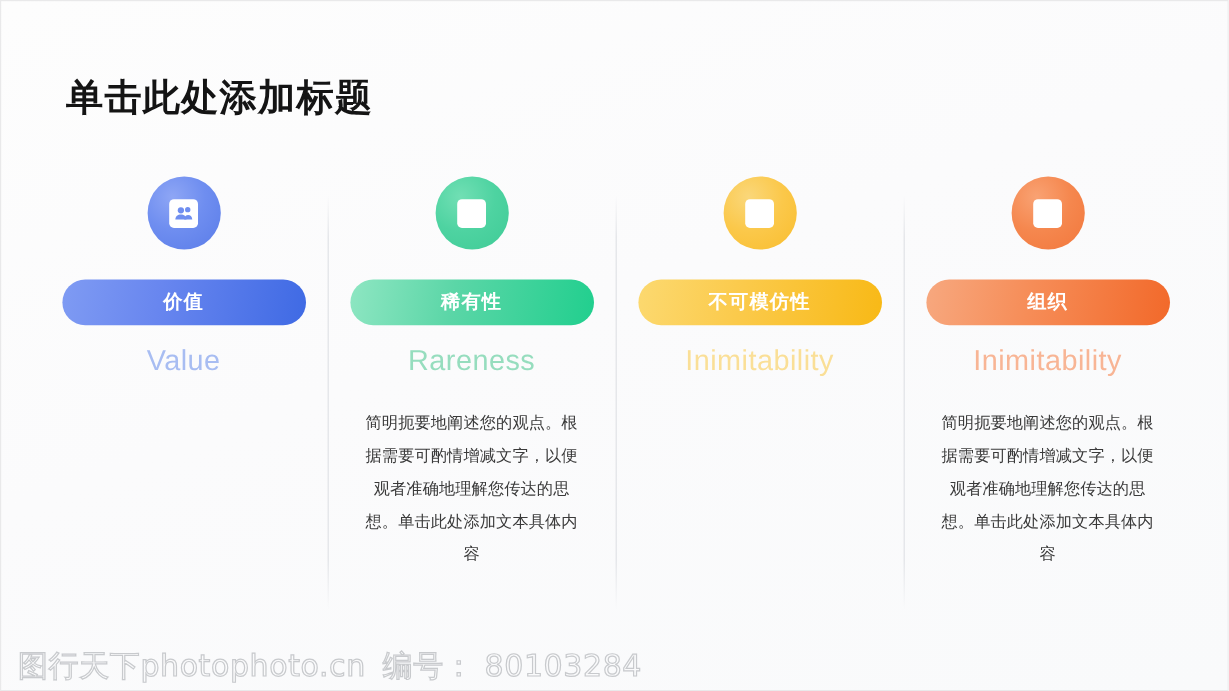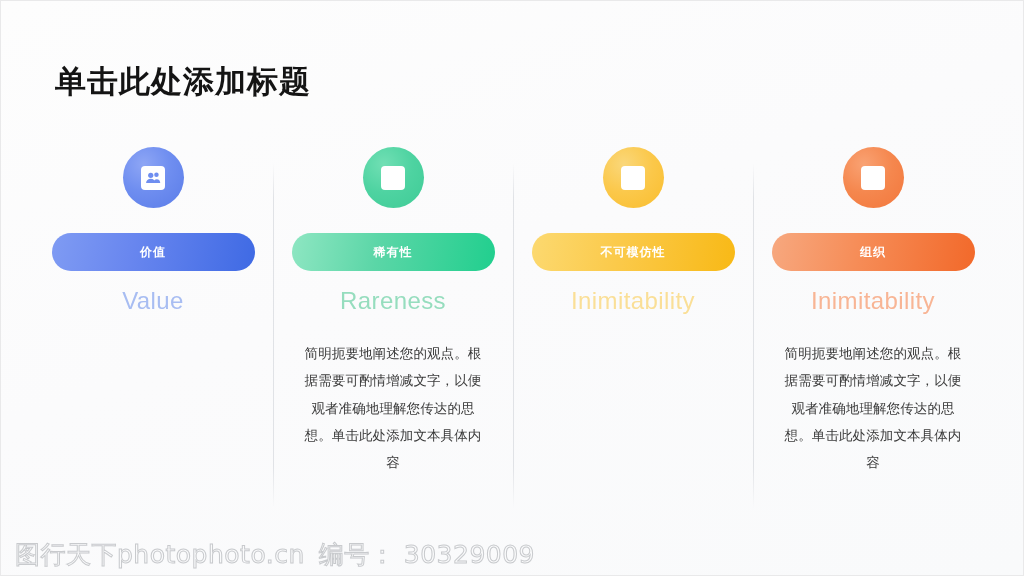--- a/index.html
+++ b/index.html
@@ -127,21 +127,21 @@
   .pill {
     position: relative;
     margin-top: 25px;
     width: 203px;
     height: 38px;
     border-radius: 19px;
     display: flex;
     align-items: center;
     justify-content: center;
     color: #ffffff;
-    font-size: 12px;
+    font-size: 16px;
     font-weight: bold;
     letter-spacing: 1px;
     white-space: nowrap;
   }
   .pill::after {
     content: "";
     position: absolute;
     left: 6px;
     right: 2px;
     top: 10px;
@@ -264,16 +264,16 @@
       <div class="pill">
         <span>组织</span>
       </div>
       <div class="en-label">Inimitability</div>
       <div class="body-text">简明扼要地阐述您的观点。根据需要可酌情增减文字，以便观者准确地理解您传达的思想。单击此处添加文本具体内容</div>
     </div>
 
   </div>
 
   <div id="watermark">
-    <span class="wm-site">图行天下photophoto.cn</span><span class="wm-id">编号： 30329009</span>
+    <span class="wm-site">图行天下photophoto.cn</span><span class="wm-id">编号： 80103284</span>
   </div>
 
 </div>
 
 </body></html>

